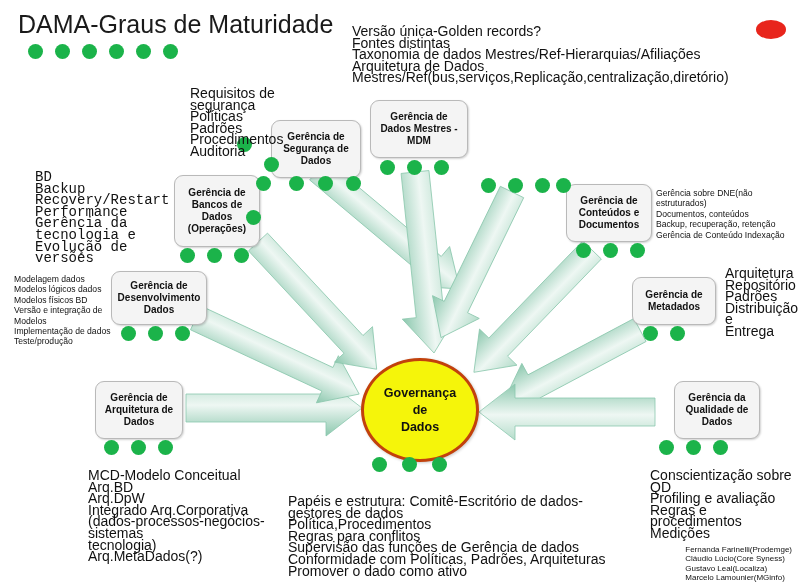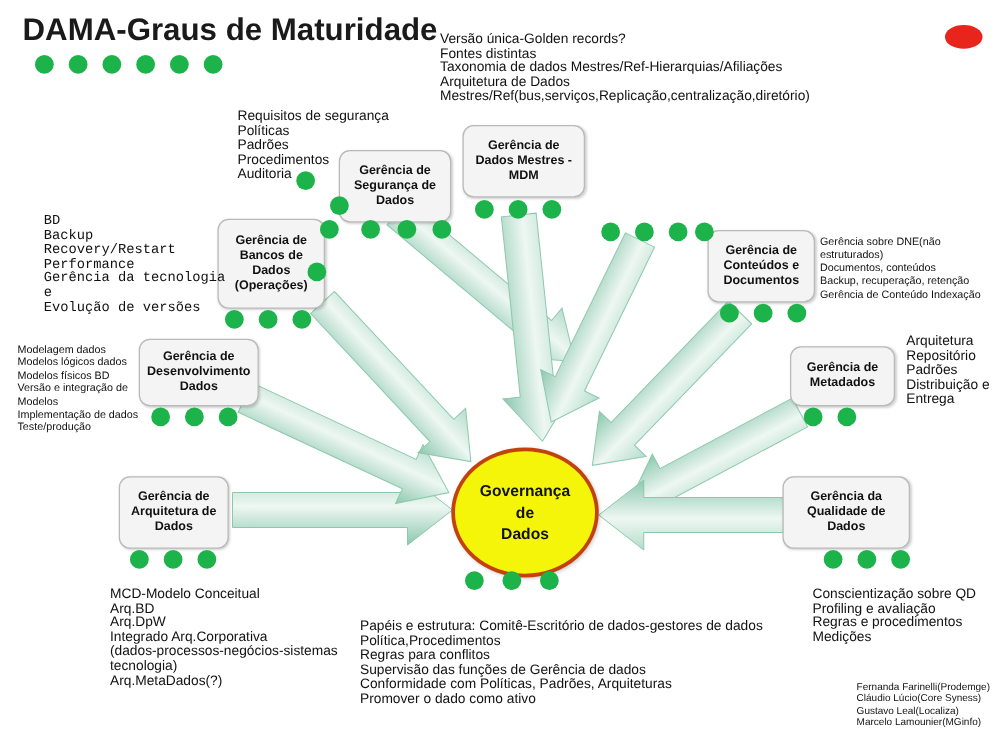--- a/index.html
+++ b/index.html
@@ -8,31 +8,31 @@
     background:#ffffff;
     font-family:"Liberation Sans", sans-serif;
     position:relative;
     overflow:hidden;
   }
   .canvas{position:absolute;left:0;top:0;width:800px;height:587px;}
   svg.layer{position:absolute;left:0;top:0;width:800px;height:587px;}
 
   .title{
     position:absolute;left:18px;top:10px;
-    font-size:25px;color:#1a1a1a;font-weight:700;
+    font-size:25px;color:#1a1a1a;font-weight:400;
     letter-spacing:0px;
   }
   .redball{
     position:absolute;right:14px;top:20px;width:30px;height:19px;
     background:#e8251c;border-radius:50%;
   }
 
   .note{
     position:absolute;
-    font-size:11px;line-height:11.6px;color:#111;
+    font-size:14px;line-height:11.6px;color:#111;
     white-space:pre-line;
   }
   .note.small{font-size:8.6px;line-height:10.4px;}
 
   .node{
     position:absolute;
     background:#f4f4f4;
     border:1px solid #b9b9b9;
     border-radius:9px;
     box-shadow:1px 1px 2px rgba(0,0,0,.18);
@@ -152,21 +152,21 @@
 MDM</div>
 
 
   <div class="node" style="left:566px;top:184px;width:86px;height:58px;">Gerência de
 Conteúdos e
 Documentos</div>
 
   <div class="node" style="left:632px;top:277px;width:84px;height:48px;">Gerência de
 Metadados</div>
 
-  <div class="node" style="left:626px;top:381px;width:102px;height:58px;">Gerência da
+  <div class="node" style="left:674px;top:381px;width:86px;height:58px;">Gerência da
 Qualidade de
 Dados</div>
 
   <div class="node" style="left:95px;top:381px;width:88px;height:58px;">Gerência de
 Arquitetura de
 Dados</div>
 
   <div class="node" style="left:111px;top:271px;width:96px;height:54px;">Gerência de
 Desenvolvimento
 Dados</div>

